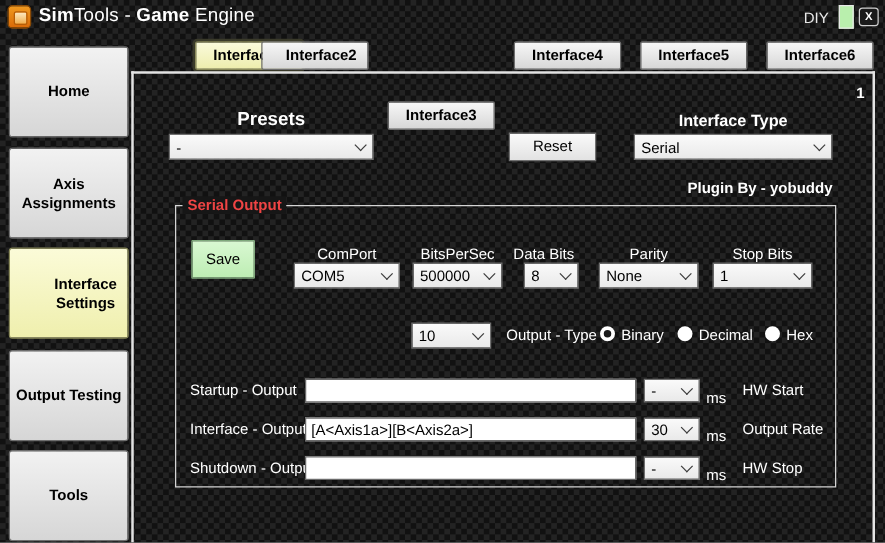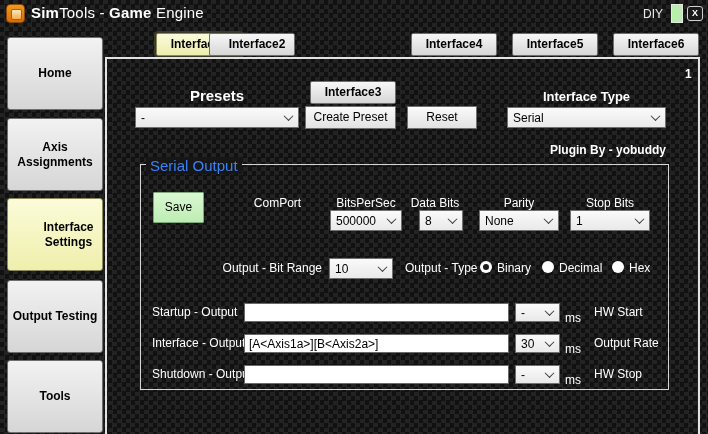--- a/index.html
+++ b/index.html
@@ -84,21 +84,21 @@
 
   .btn {
     position:absolute; background:linear-gradient(#fafafa,#e2e2e2); border:1px solid #707070;
     color:#000; font-size:12px; text-align:center;
   }
 
   
   .groupbox { position:absolute; left:33px; top:105px; width:529px; height:226px;
     border:1px solid #d4d4d4; }
   .group-label { position:absolute; left:39px; top:98px; background:#161616;
-    padding:0 4px; color:#3b82f6; font-size:15px; }
+    padding:0 4px; color:#ef4444; font-size:12px;font-weight:bold; }
 
   .save-btn {
     position:absolute; left:46px; top:133px; width:51px; height:31px;
     background:linear-gradient(#d9f8d2,#bdedb3); border:1px solid #7fa87c; border-radius:1px;
     color:#000; font-size:12px; text-align:center; line-height:29px;
   }
 
   .col-lbl { position:absolute; text-align:center; }
 
   
@@ -142,21 +142,20 @@
 
   <div class="panel">
 
     <div class="page-num">1</div>
 
     <div class="hdr presets-hdr">Presets</div>
     <div class="combo" style="left:28px; top:48px; width:164px;">
       <span>-</span>
       <span class="chev"></span>
     </div>
-    <div class="btn" style="left:198px; top:47px; width:91px; height:23px; line-height:21px;">Create Preset</div>
     <div class="btn" style="left:300px; top:47px; width:70px; height:23px; line-height:21px;">Reset</div>
 
     <div class="hdr iface-hdr">Interface Type</div>
     <div class="combo" style="left:400px; top:48px; width:159px;">
       <span>Serial</span>
       <span class="chev"></span>
     </div>
 
     <div class="hdr plugin-by">Plugin By - yobuddy</div>
 
@@ -164,38 +163,41 @@
     <div class="group-label">Serial Output</div>
 
     <div class="save-btn">Save</div>
 
     <div class="lbl col-lbl" style="left:128px; top:137px; width:85px;">ComPort</div>
     <div class="lbl col-lbl" style="left:223px; top:137px; width:72px;">BitsPerSec</div>
     <div class="lbl col-lbl" style="left:300px; top:137px; width:56px;">Data Bits</div>
     <div class="lbl col-lbl" style="left:372px; top:137px; width:80px;">Parity</div>
     <div class="lbl col-lbl" style="left:463px; top:137px; width:80px;">Stop Bits</div>
 
+    <div class="combo" style="left:128px; top:151px; width:85px;">
+      <span>COM5</span>
+      <span class="chev"></span>
+    </div>
     <div class="combo" style="left:223px; top:151px; width:72px;">
       <span>500000</span>
       <span class="chev"></span>
     </div>
     <div class="combo" style="left:312px; top:151px; width:44px;">
       <span>8</span>
       <span class="chev"></span>
     </div>
     <div class="combo" style="left:372px; top:151px; width:80px;">
       <span>None</span>
       <span class="chev"></span>
     </div>
     <div class="combo" style="left:463px; top:151px; width:80px;">
       <span>1</span>
       <span class="chev"></span>
     </div>
 
-    <div class="lbl" style="position:absolute; left:75px; top:202px; width:140px; text-align:right;">Output - Bit Range</div>
     <div class="combo" style="left:222px; top:199px; width:64px;">
       <span>10</span>
       <span class="chev"></span>
     </div>
     <div class="lbl" style="position:absolute; left:298px; top:202px;">Output - Type</div>
 
     <div class="radio selected" style="left:373px; top:202px;"></div>
     <div class="lbl" style="position:absolute; left:390px; top:202px;">Binary</div>
     <div class="radio" style="left:435px; top:202px;"></div>
     <div class="lbl" style="position:absolute; left:452px; top:202px;">Decimal</div>

